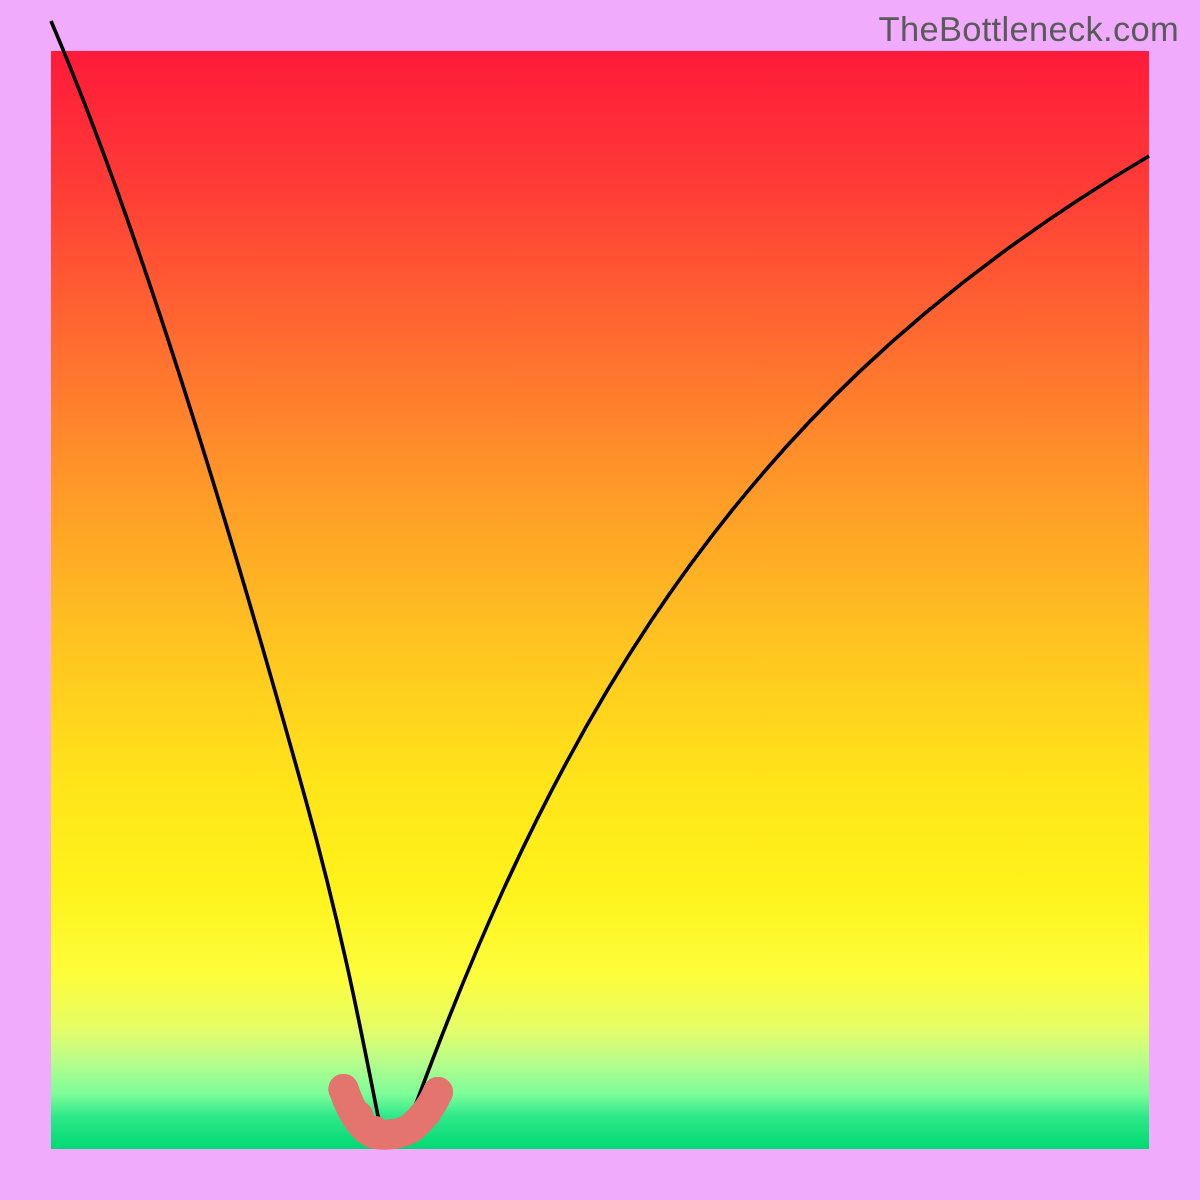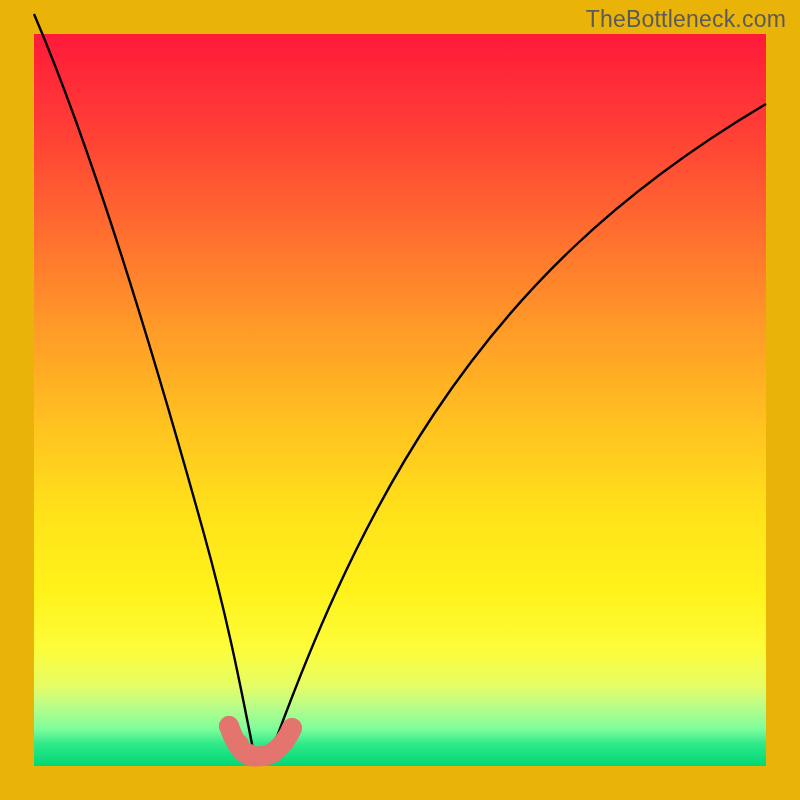--- a/index.html
+++ b/index.html
@@ -8,21 +8,21 @@
     width: 800px;
     height: 800px;
     background: #000;
     font-family: Arial, Helvetica, sans-serif;
     overflow: hidden;
   }
   .frame {
     position: relative;
     width: 800px;
     height: 800px;
-    background: #eab308;
+    background: #f0abfc;
   }
   .plot {
     position: absolute;
     left: 34px;
     top: 34px;
     width: 732px;
     height: 732px;
     background: linear-gradient(to bottom,
       #ff1a3a 0%,
       #ff3b36 12%,

